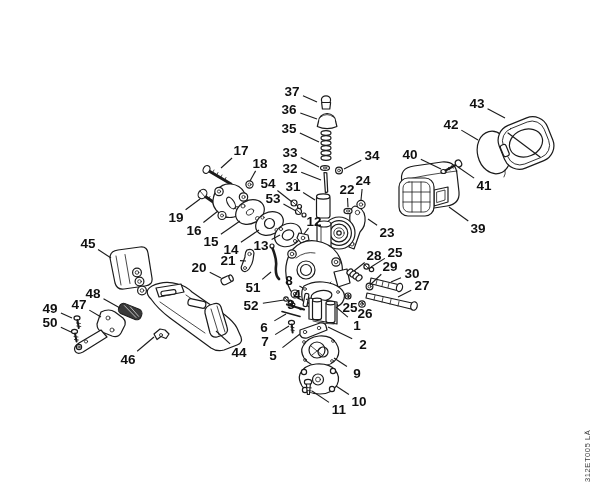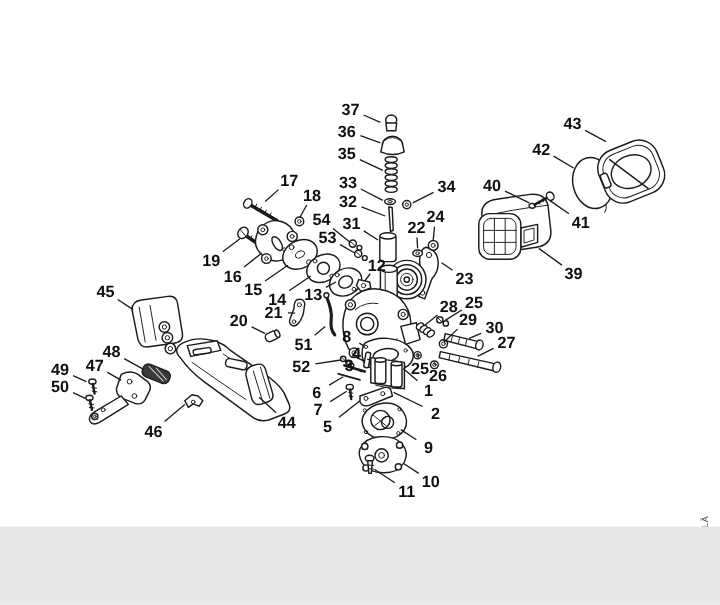--- a/index.html
+++ b/index.html
@@ -1,16 +1,16 @@
 <!DOCTYPE html>
 <html><head>
 <meta charset="utf-8">
 <style>
   html,body{margin:0;padding:0;background:#e8e8e8;}
-  .stage{position:relative;width:600px;height:439px;background:#ffffff;overflow:hidden;
+  .stage{position:relative;width:600px;height:504px;background:#ffffff;overflow:hidden;
          font-family:"Liberation Sans", sans-serif;}
   svg{position:absolute;left:0;top:0;}
   .ln{fill:none;stroke:#1b1b1b;stroke-width:1.2;stroke-linecap:round;stroke-linejoin:round;}
   .fw{fill:#ffffff;stroke:#1b1b1b;stroke-width:1.2;stroke-linejoin:round;}
   .fd{fill:#3a3a3a;stroke:#1b1b1b;stroke-width:1;}
   .thin{stroke-width:0.8;}
   .callout-num{font-family:"Liberation Sans", sans-serif;font-weight:bold;font-size:13.5px;fill:#101010;}
   .leader{stroke:#1b1b1b;stroke-width:1.1;fill:none;}
   .plate-code{font-family:"Liberation Sans", sans-serif;font-size:7.5px;letter-spacing:0.6px;fill:#3d3d3d;}
 </style>

